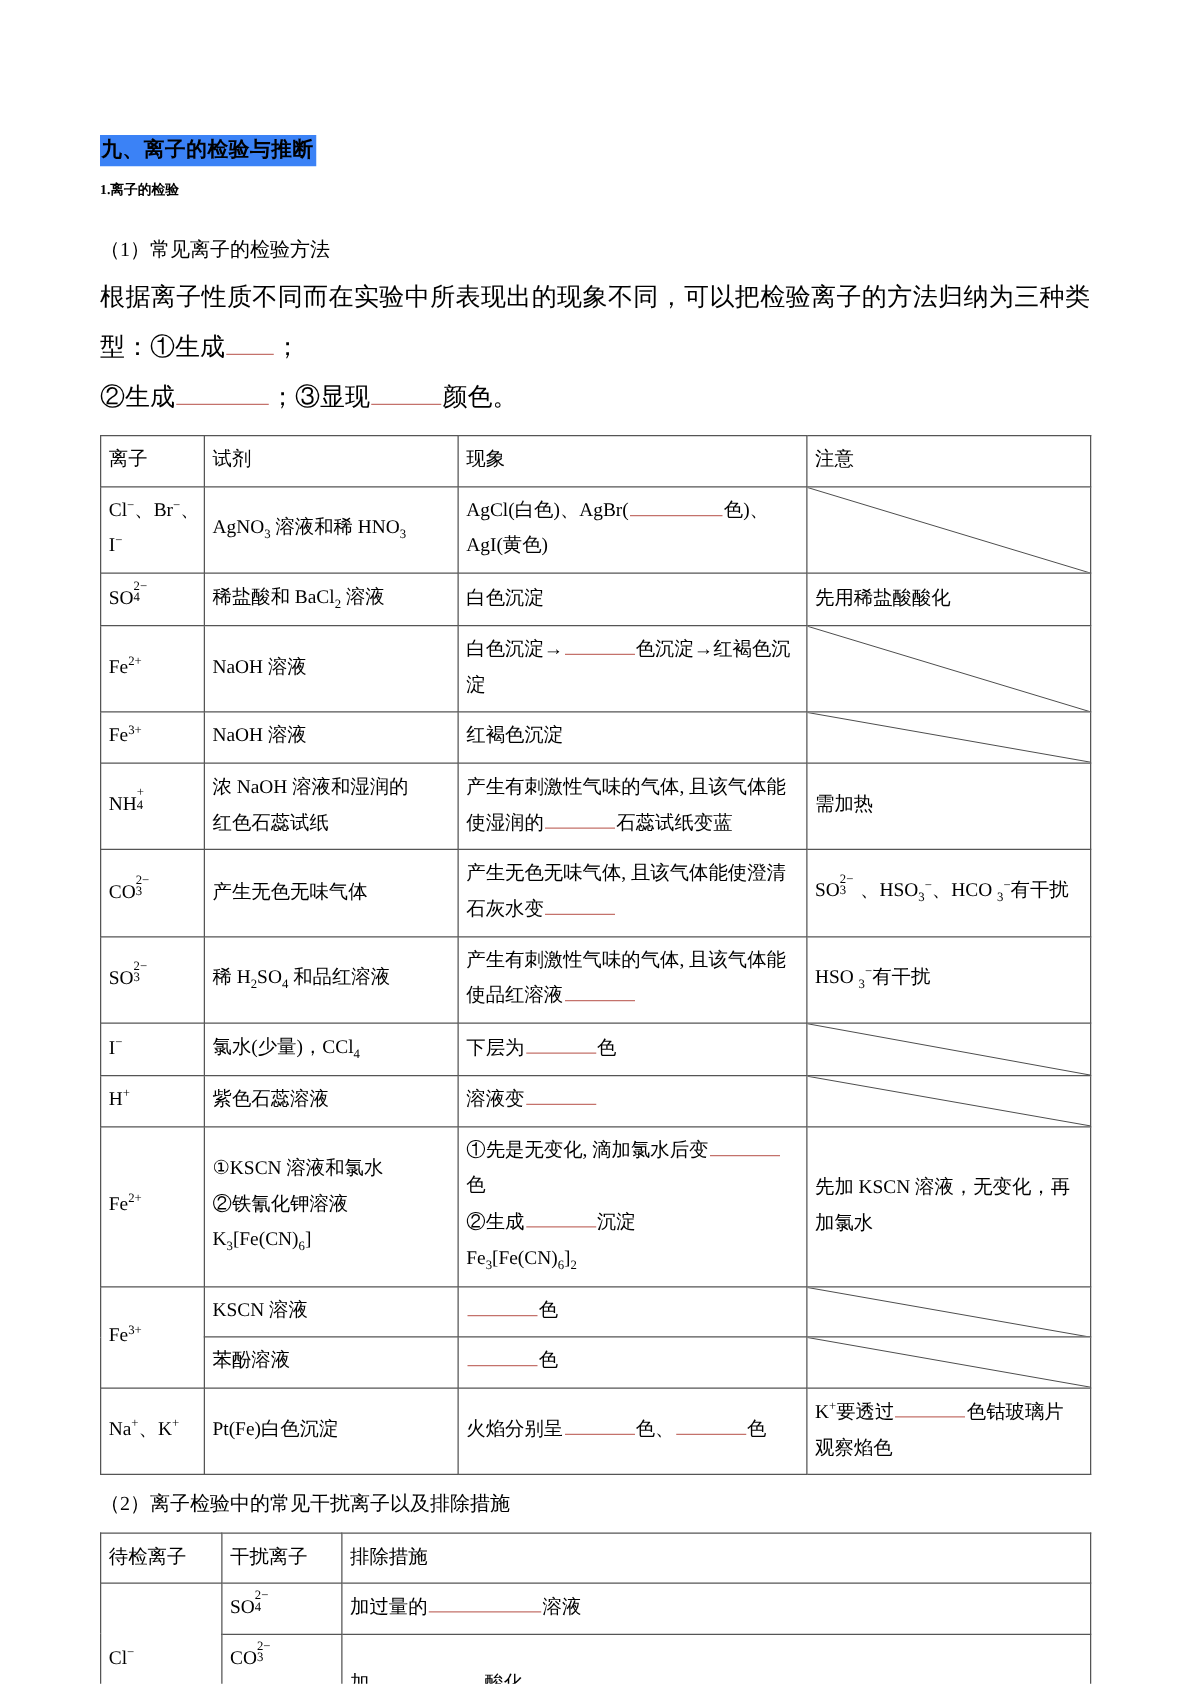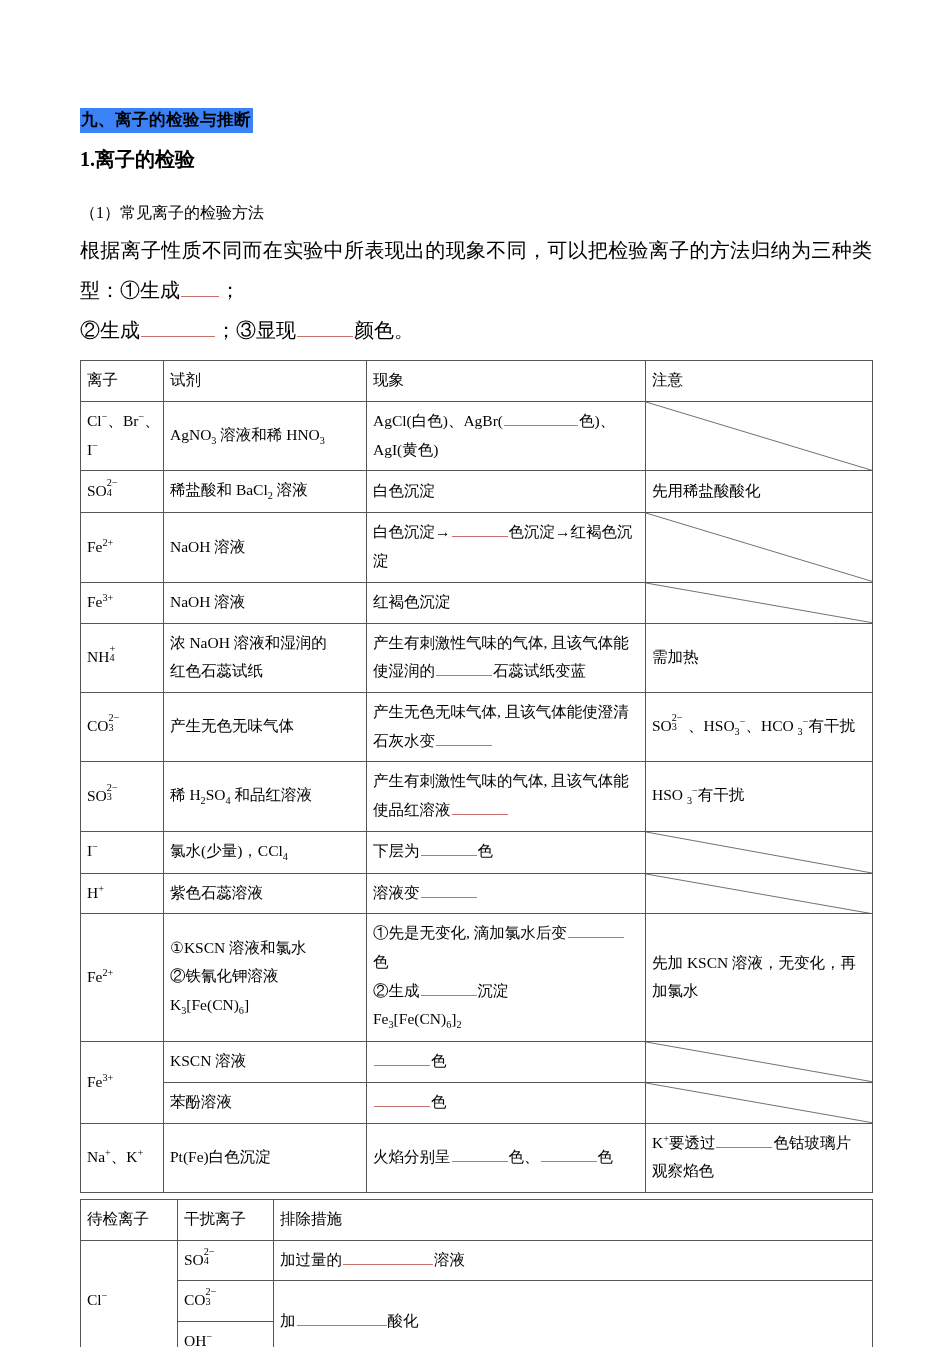--- a/index.html
+++ b/index.html
@@ -32,21 +32,21 @@
   .h-section {
     font-size: 16.5px;
     font-weight: bold;
     letter-spacing: 0.5px;
     background: #3b82f6;
     display: inline-block;
     padding: 1px 2px 2px 1px;
     line-height: 1.35;
   }
   .h-sub {
-    font-size: 20px;
+    font-size: 11px;
     font-weight: bold;
     margin-top: 12px;
     line-height: 1.4;
   }
   .p-line {
     font-size: 16px;
     line-height: 1.95;
     margin-top: 24px;
   }
   .p-body {
@@ -286,20 +286,21 @@
           </tr>
           <tr>
             <td class="ion">Na<sup>+</sup>、K<sup>+</sup></td>
             <td>Pt(Fe)白色沉淀</td>
             <td>火焰分别呈<span class="blank b-m"></span>色、<span class="blank b-m"></span>色</td>
             <td>K<sup>+</sup>要透过<span class="blank b-m"></span>色钴玻璃片观察焰色</td>
           </tr>
         </tbody>
     </table>
 
+    <div class="p-line" style="margin-top:8px;">（2）离子检验中的常见干扰离子以及排除措施</div>
 
     <table class="doc" id="table2" style="margin-top:6px;">
       <colgroup>
         <col style="width:97px">
         <col style="width:96px">
         <col style="width:599px">
       </colgroup>
       <tbody id="t2-body">
           <tr class="hdr">
             <td class="ctr">待检离子</td>

